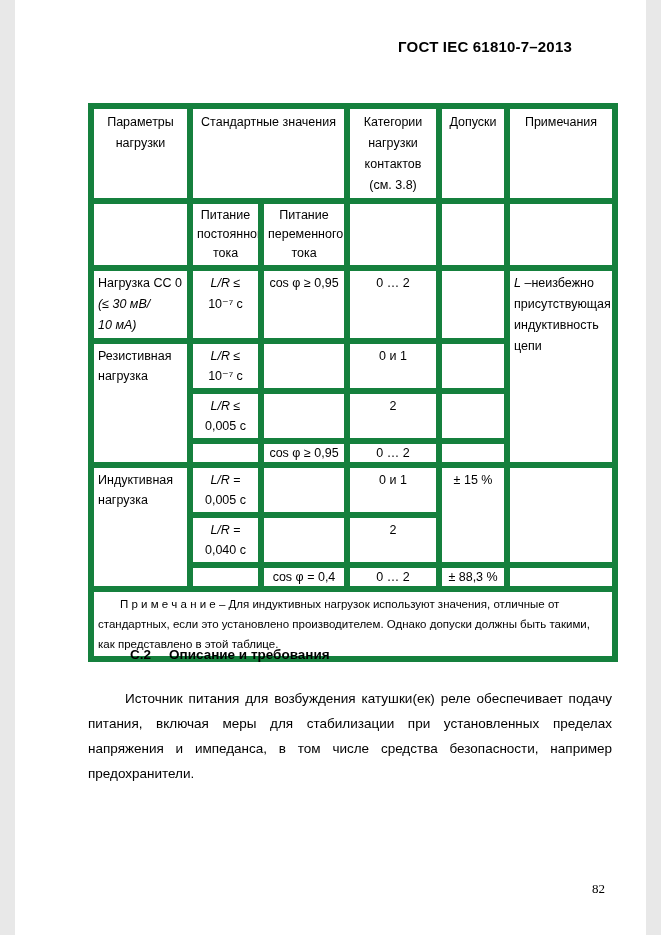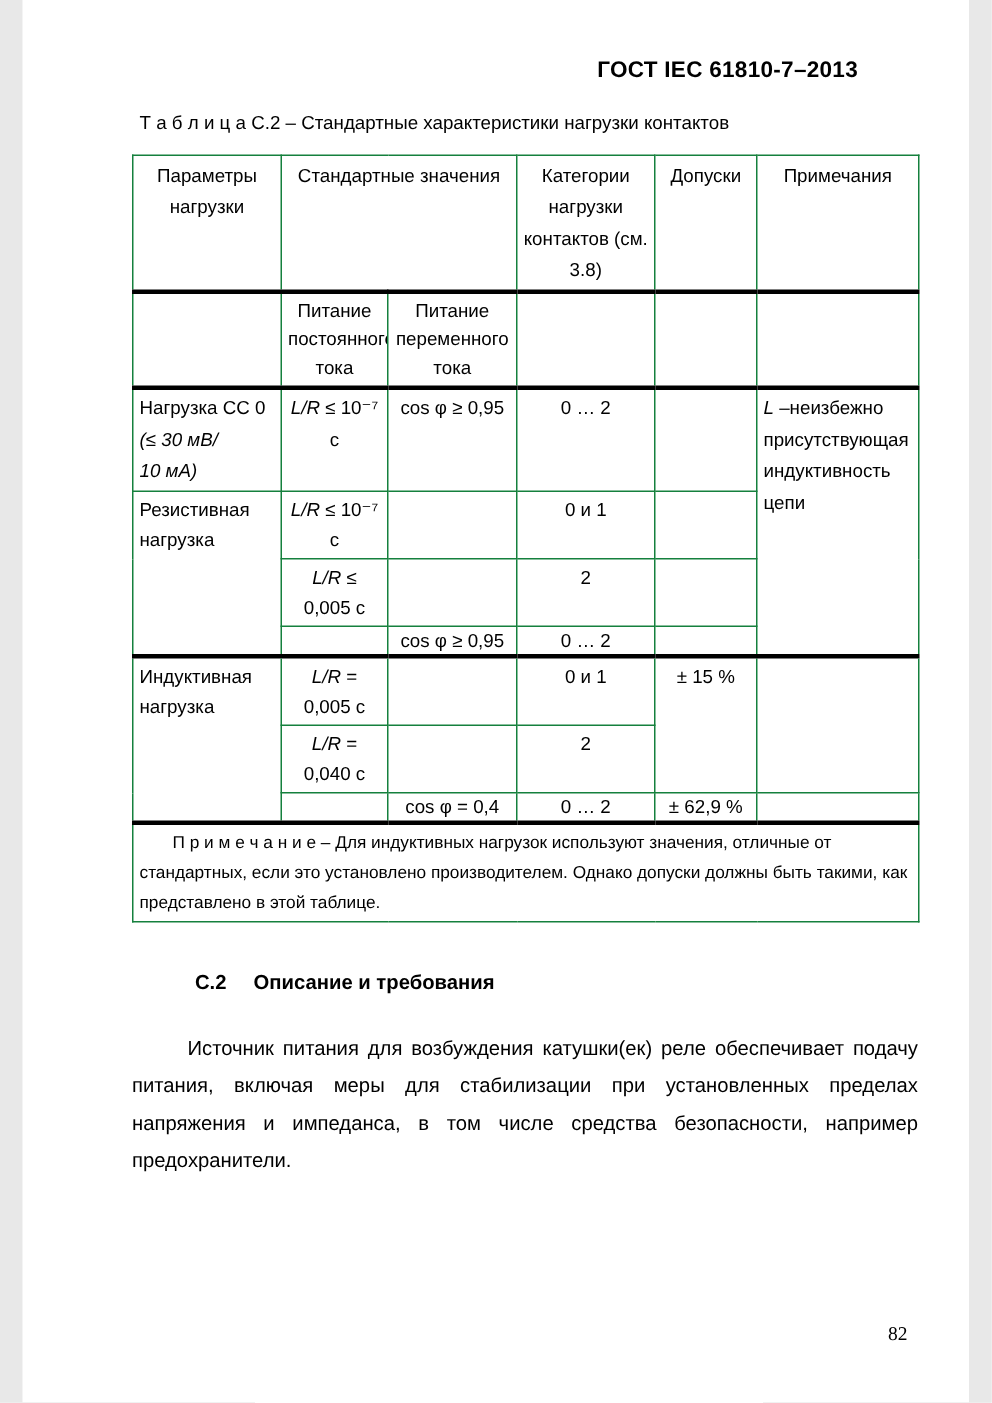--- a/index.html
+++ b/index.html
@@ -21,21 +21,21 @@
     font-size:12.5px;
   }
   table.std {
     position:absolute; top:103px; left:73px;
     width:524px;
     border-collapse:collapse;
     table-layout:fixed;
     font-size:12.5px;
   }
   table.std td {
-    border:1px solid #15803d;
+    border:6px solid #15803d;
     vertical-align:top;
     text-align:center;
     padding:2px 4px;
     line-height:20px;
     overflow:hidden;
   }
   table.std td.left { text-align:left; }
   .it { font-style:italic; }
   .bb-thick { border-bottom:3px solid #000 !important; }
   tr.r1 td { line-height:21px; padding-top:3px; }
@@ -74,21 +74,20 @@
     font-size:13px;
   }
 </style>
 </head>
 <body>
 
 <div class="page">
 
   <div class="doc-header">ГОСТ IEC 61810-7–2013</div>
 
-  <div class="table-caption">Т а б л и ц а  С.2 – Стандартные характеристики нагрузки контактов</div>
 
   <table class="std">
     <colgroup>
       <col style="width:99px">
         <col style="width:71px">
         <col style="width:86px">
       <col style="width:92px">
         <col style="width:68px">
         <col style="width:108px">
     </colgroup>
@@ -152,21 +151,21 @@
       </tr>
       <tr class="r8">
         <td><span class="it">L/R</span> <span>= 0,040 с</span></td>
         <td></td>
         <td>2</td>
       </tr>
       <tr class="r9">
         <td class="bb-thick"></td>
         <td class="bb-thick">cos φ = 0,4</td>
         <td class="bb-thick">0 … 2</td>
-        <td class="bb-thick">± 62,9 %</td>
+        <td class="bb-thick">± 88,3 %</td>
         <td class="bb-thick"></td>
       </tr>
 
       <tr class="r10">
         <td class="note-cell left" colspan="6">П р и м е ч а н и е  –  Для индуктивных нагрузок используют значения, отличные от стандартных, если это установлено производителем. Однако допуски должны быть такими, как представлено в этой таблице.</td>
       </tr>
     </tbody>
   </table>
 
   <div class="sec-heading sec-c2">

